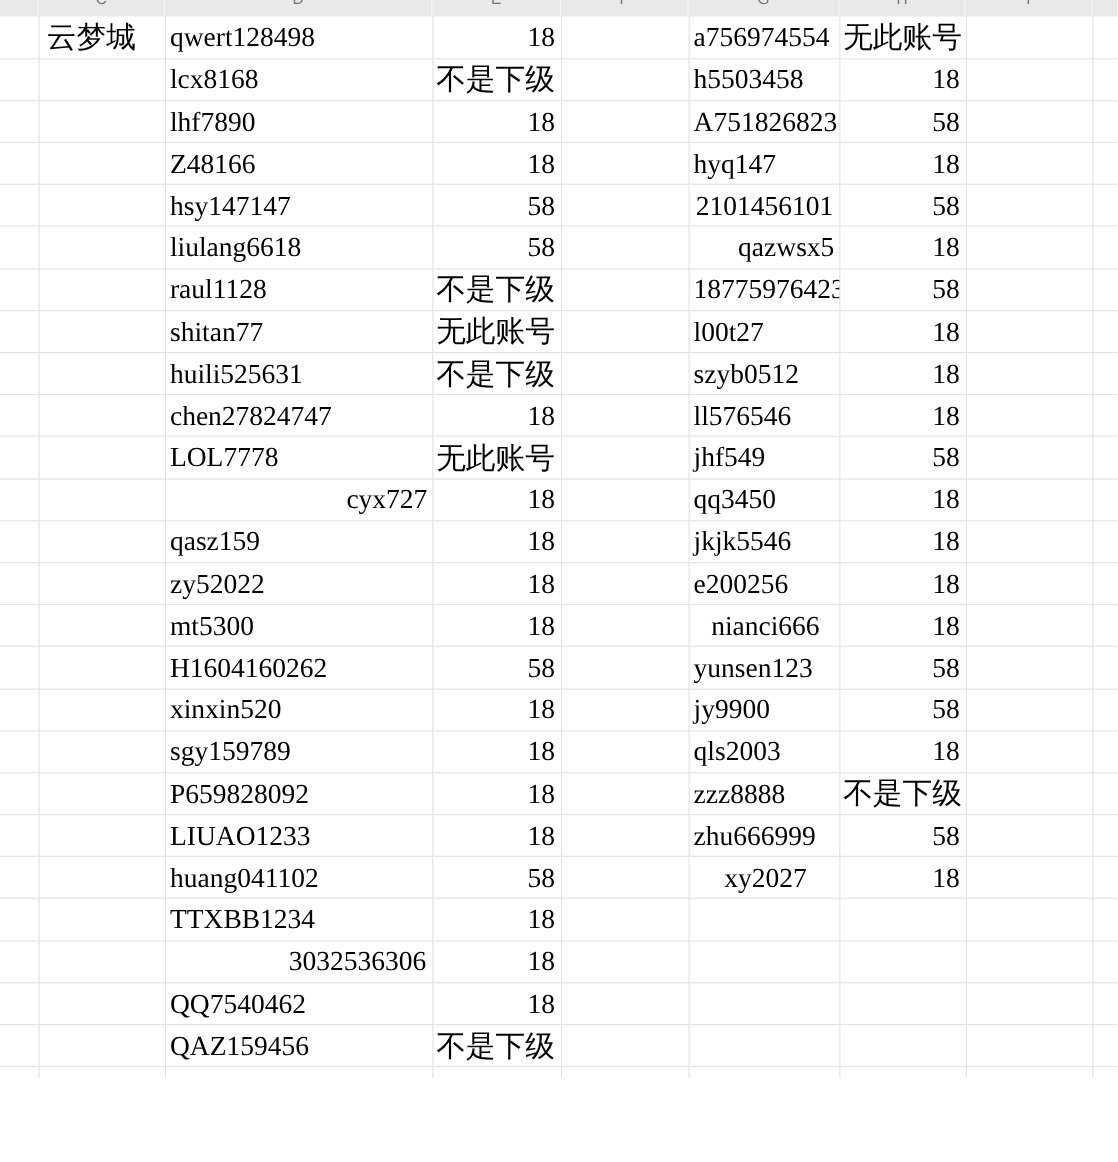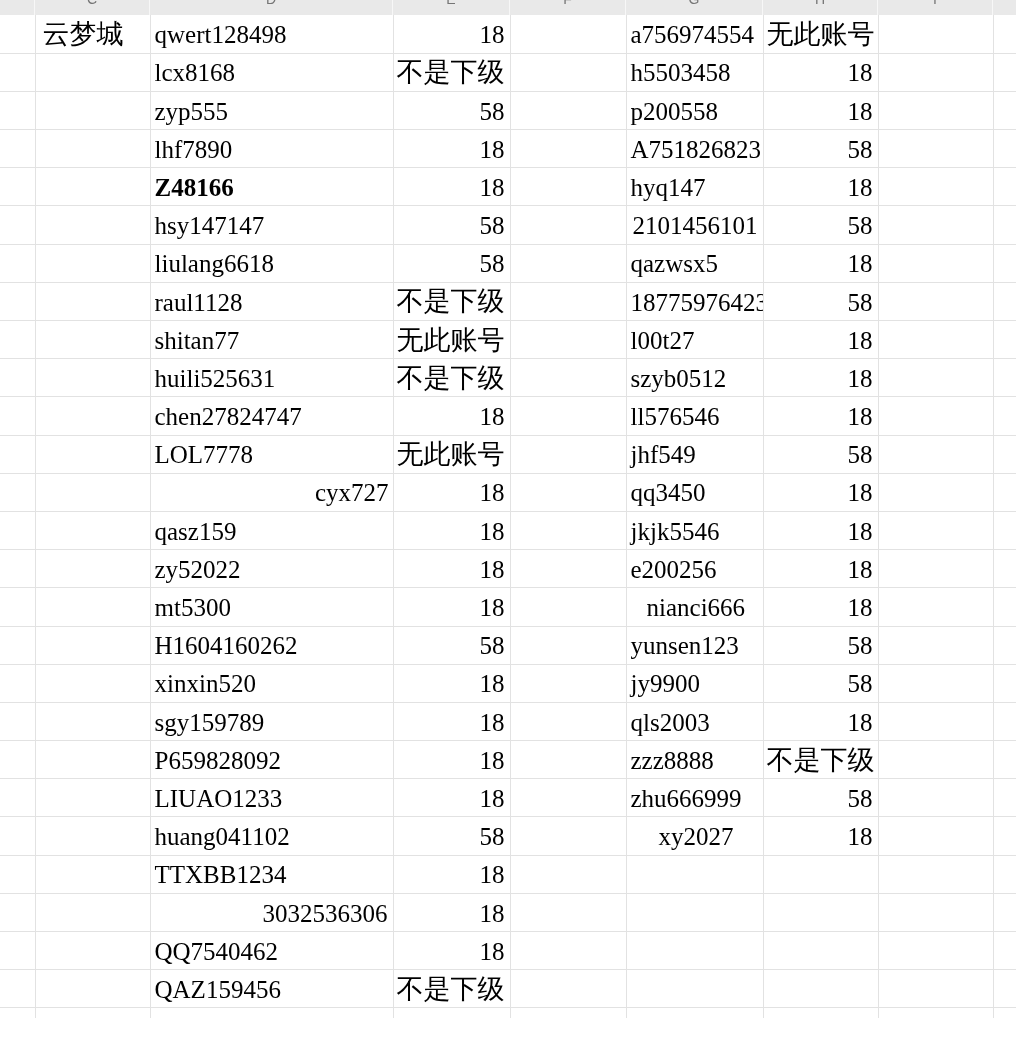--- a/index.html
+++ b/index.html
@@ -107,43 +107,32 @@
           <td class="cn" style="width: 117px;">不是下级</td>
           <td style="width: 116px;"></td>
           <td style="width: 137px;">h5503458</td>
           <td class="num" style="width: 115px;">18</td>
           <td style="width: 115px;"></td>
           <td style="width: 24px;"></td>
         </tr>
         <tr>
           <td style="width: 35px;"></td>
           <td style="width: 115px;"></td>
-          <td style="width: 243px;">zyp555</td>
-          <td class="num" style="width: 117px;">58</td>
-          <td style="width: 116px;"></td>
-          <td style="width: 137px;">p200558</td>
-          <td class="num" style="width: 115px;">18</td>
-          <td style="width: 115px;"></td>
-          <td style="width: 24px;"></td>
-        </tr>
-        <tr>
-          <td style="width: 35px;"></td>
-          <td style="width: 115px;"></td>
           <td style="width: 243px;">lhf7890</td>
           <td class="num" style="width: 117px;">18</td>
           <td style="width: 116px;"></td>
           <td style="width: 137px;">A751826823</td>
           <td class="num" style="width: 115px;">58</td>
           <td style="width: 115px;"></td>
           <td style="width: 24px;"></td>
         </tr>
         <tr>
           <td style="width: 35px;"></td>
           <td style="width: 115px;"></td>
-          <td style="width: 243px; font-weight: bold;">Z48166</td>
+          <td style="width: 243px;">Z48166</td>
           <td class="num" style="width: 117px;">18</td>
           <td style="width: 116px;"></td>
           <td style="width: 137px; margin-left: 33px;">hyq147</td>
           <td class="num" style="width: 115px;">18</td>
           <td style="width: 115px;"></td>
           <td style="width: 24px;"></td>
         </tr>
         <tr>
           <td style="width: 35px;"></td>
           <td style="width: 115px;"></td>
@@ -154,21 +143,21 @@
           <td class="num" style="width: 115px;">58</td>
           <td style="width: 115px;"></td>
           <td style="width: 24px;"></td>
         </tr>
         <tr>
           <td style="width: 35px;"></td>
           <td style="width: 115px;"></td>
           <td style="width: 243px;">liulang6618</td>
           <td class="num" style="width: 117px;">58</td>
           <td style="width: 116px;"></td>
-          <td style="width: 137px;">qazwsx5</td>
+          <td style="width: 137px; text-align: right;">qazwsx5</td>
           <td class="num" style="width: 115px;">18</td>
           <td style="width: 115px;"></td>
           <td style="width: 24px;"></td>
         </tr>
         <tr>
           <td style="width: 35px;"></td>
           <td style="width: 115px;"></td>
           <td style="width: 243px;">raul1128</td>
           <td class="cn" style="width: 117px;">不是下级</td>
           <td style="width: 116px;"></td>

